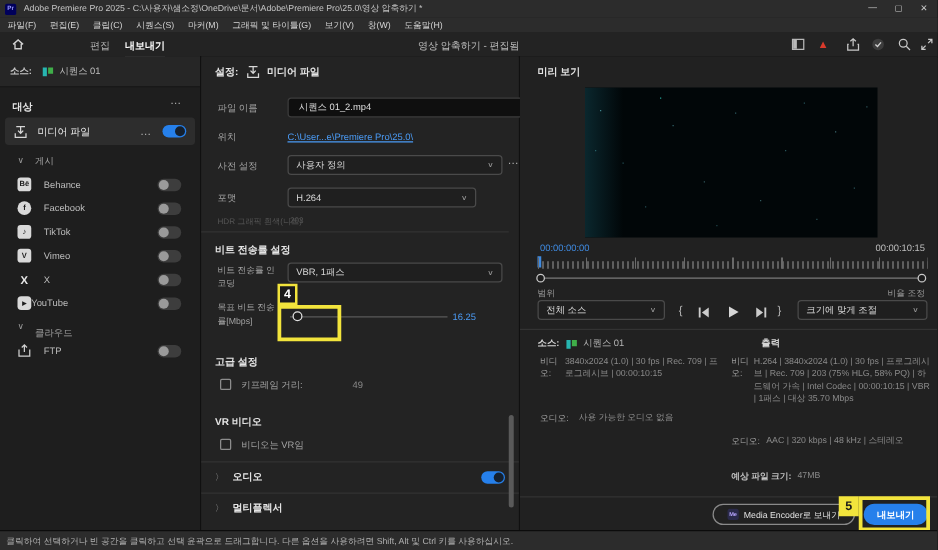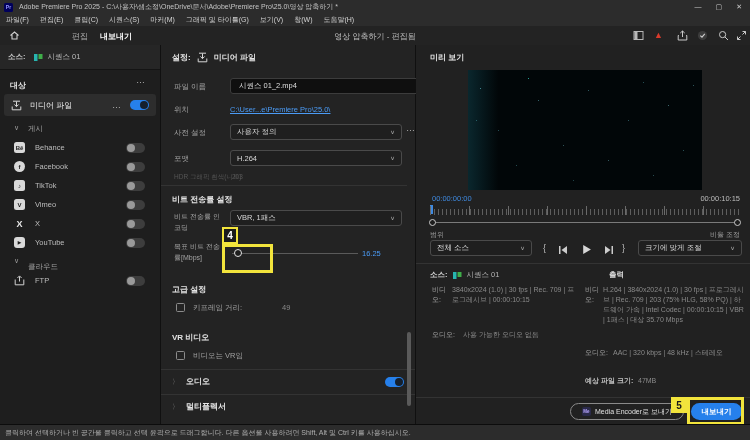--- a/index.html
+++ b/index.html
@@ -166,21 +166,21 @@
 </div>
 <div class="abs" style="left:4px;top:215px;width:152px;height:17px;display:flex;align-items:center;">
   <span class="sicon" style="margin-left:10px;background:transparent;color:#e8e8e8;font-size:9px;">X</span>
   <span class="f75" style="margin-left:10px;color:#bdbdbd;">X</span>
   <span class="tgl" style="margin-left:auto;margin-right:11px;display:inline-block;">
       <span class="knob" style="display:block;"></span>
     </span>
 </div>
 <div class="abs" style="left:4px;top:234px;width:152px;height:17px;display:flex;align-items:center;">
   <span class="sicon" style="margin-left:10px;font-size:4.5px;border-radius:3px;">▶</span>
-  <span class="f75" style="margin-left:10px;color:#bdbdbd;">YouTube</span>
+  <span class="f75" style="color:#bdbdbd;">YouTube</span>
   <span class="tgl" style="margin-left:auto;margin-right:11px;display:inline-block;">
       <span class="knob" style="display:block;"></span>
     </span>
 </div>
 
 <span class="abs chev" style="left:14px;top:257px;">∨</span>
 <span class="abs lb" style="left:28px;top:262px;">클라우드</span>
 
 <div class="abs" style="left:4px;top:272px;width:152px;height:17px;display:flex;align-items:center;">
   <span style="margin-left:10px;">
@@ -218,21 +218,21 @@
 <span class="abs f75" style="left:230px;top:105px;color:#4b9bf5;text-decoration:underline;">C:\User...e\Premiere Pro\25.0\</span>
 
 <span class="abs lb" style="left:174px;top:128px;">사전 설정</span>
 <div class="abs dd" style="left:230px;top:124px;width:172px;">
   <span>사용자 정의</span>
   <span class="cv">∨</span>
 </div>
 <span class="abs dots" style="left:406px;top:126px;">…</span>
 
 <span class="abs lb" style="left:174px;top:154px;">포맷</span>
-<div class="abs dd" style="left:230px;top:150px;width:172px;">
+<div class="abs dd" style="left:230px;top:150px;width:151px;">
   <span>H.264</span>
   <span class="cv">∨</span>
 </div>
 
 <span class="abs f6" style="left:174px;top:173px;color:#555555;">HDR 그래픽 흰색(니트)</span>
 <span class="abs f6" style="left:232px;top:173px;color:#555555;">203</span>
 
 <div class="abs hsep" style="left:161px;top:185px;width:246px;background:#333333;"></div>
 
 <span class="abs hd" style="left:172px;top:194px;">비트 전송률 설정</span>

